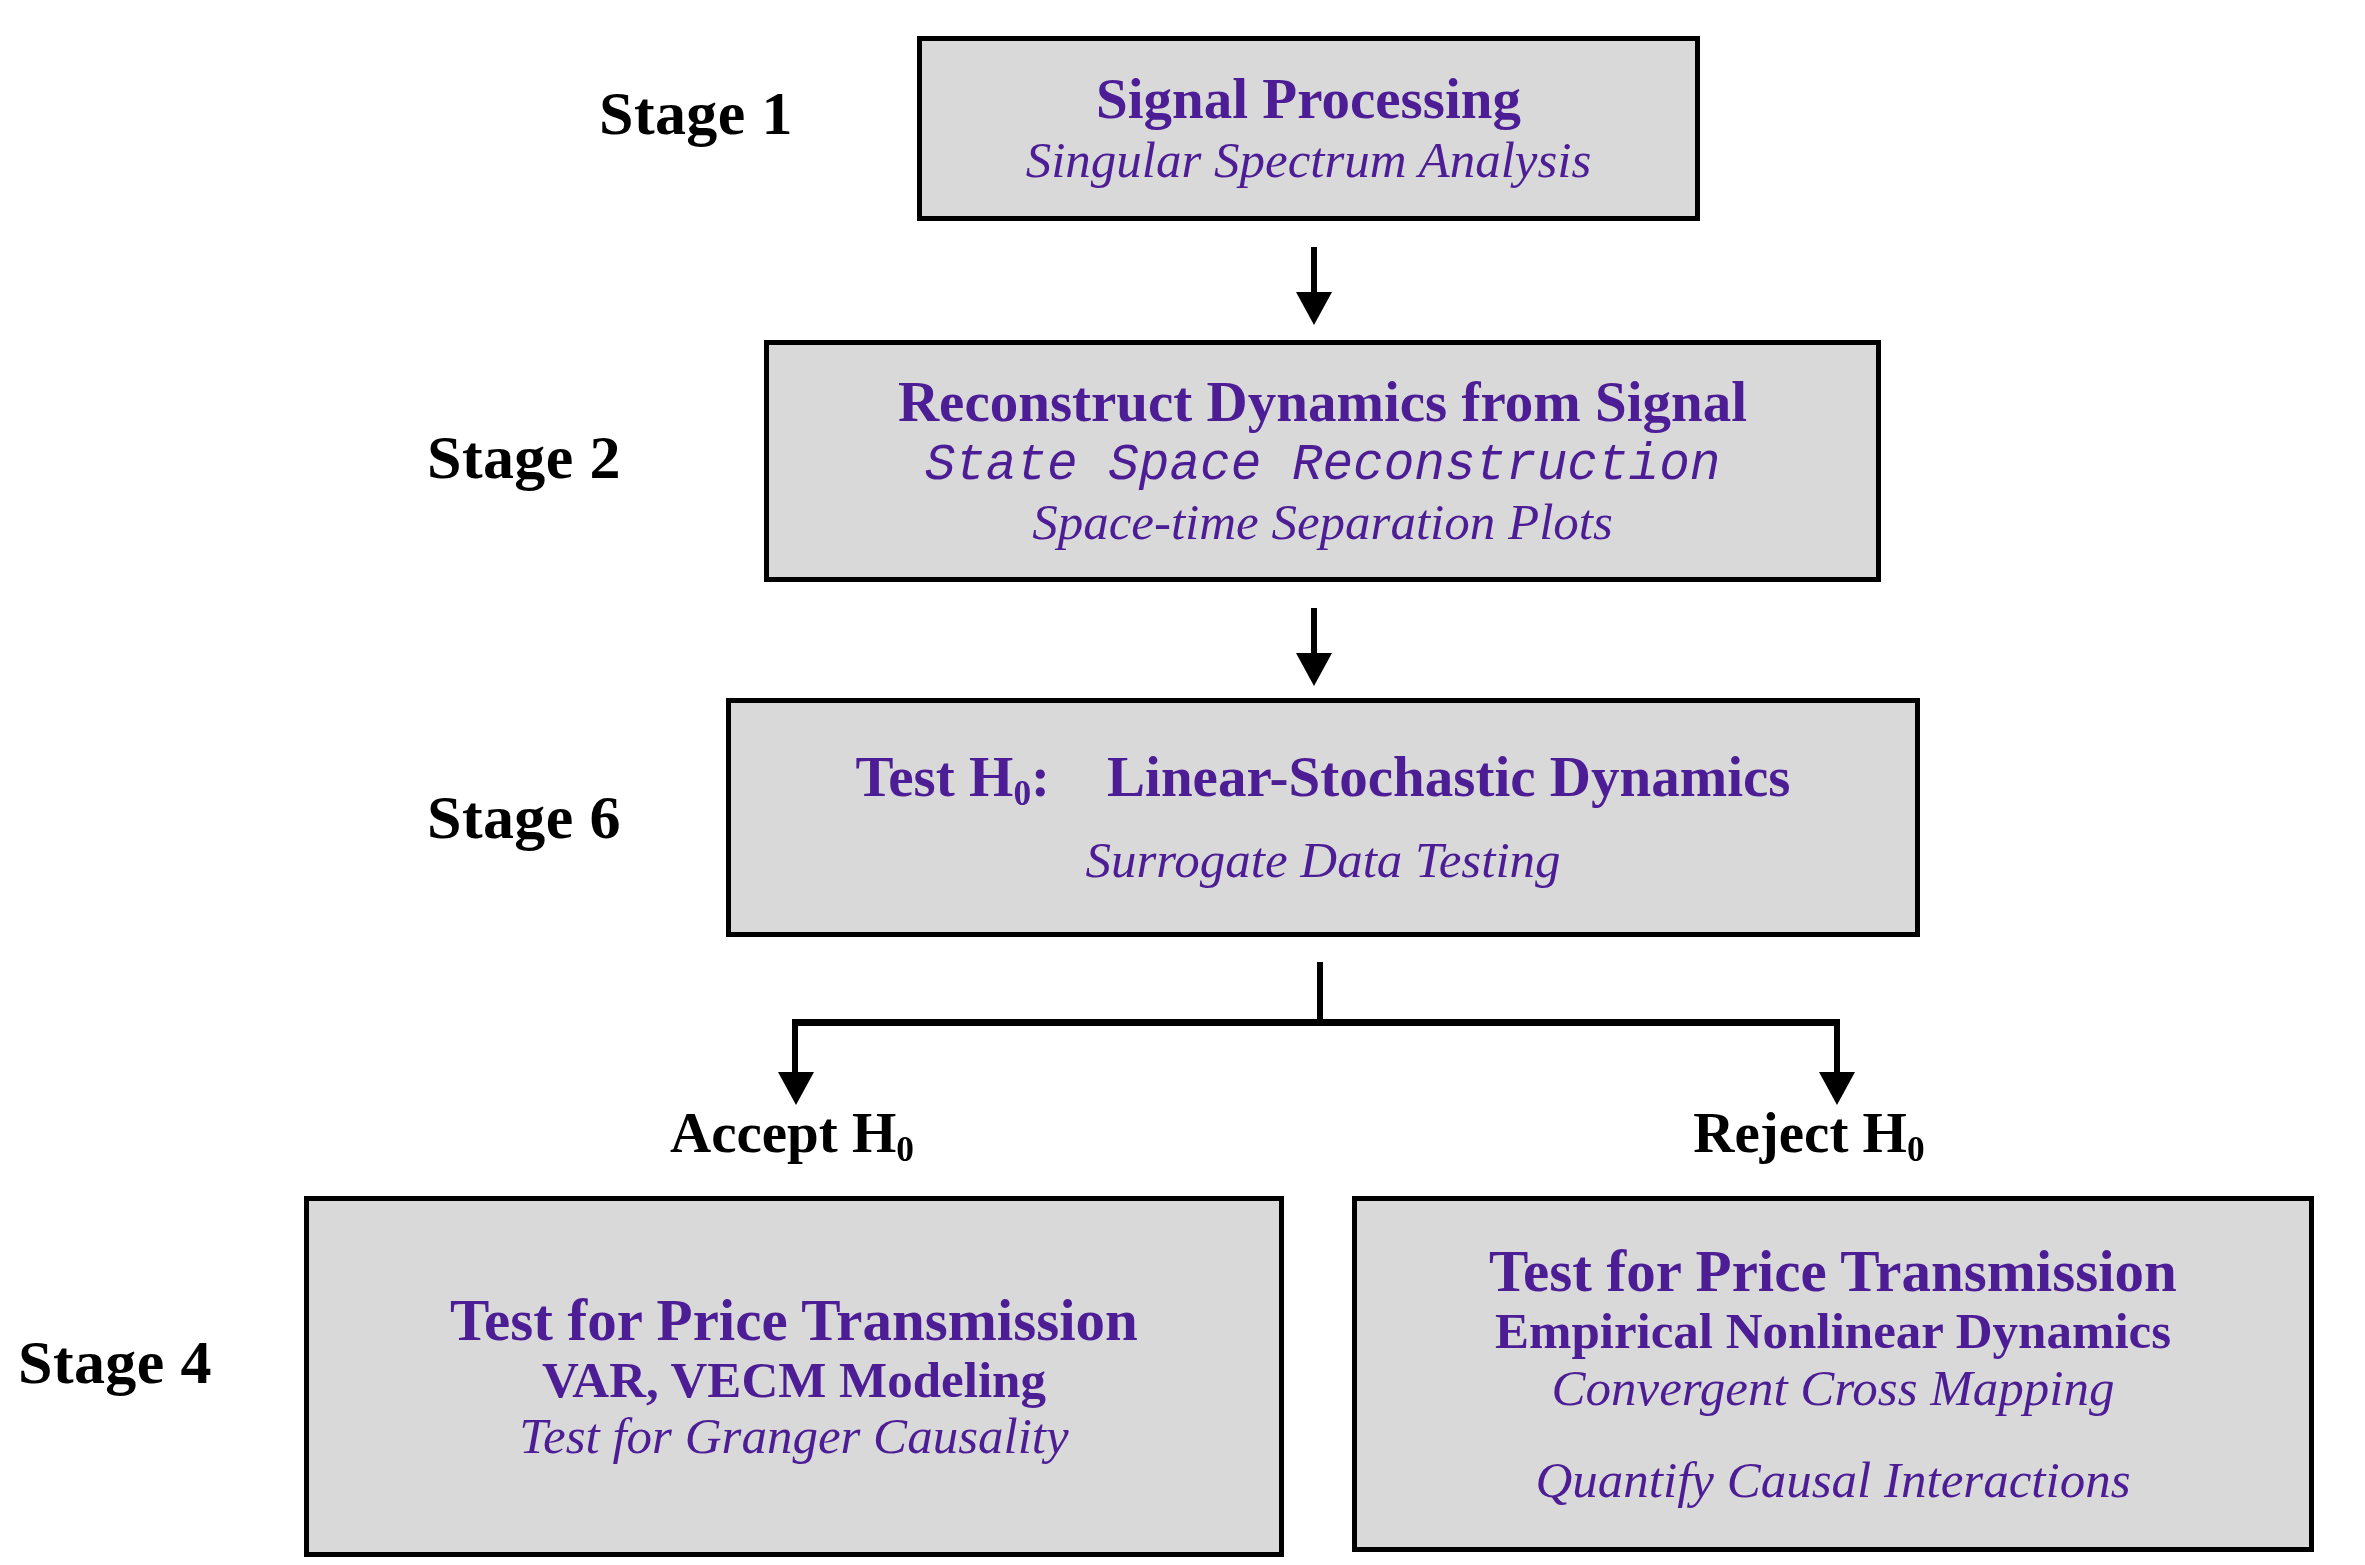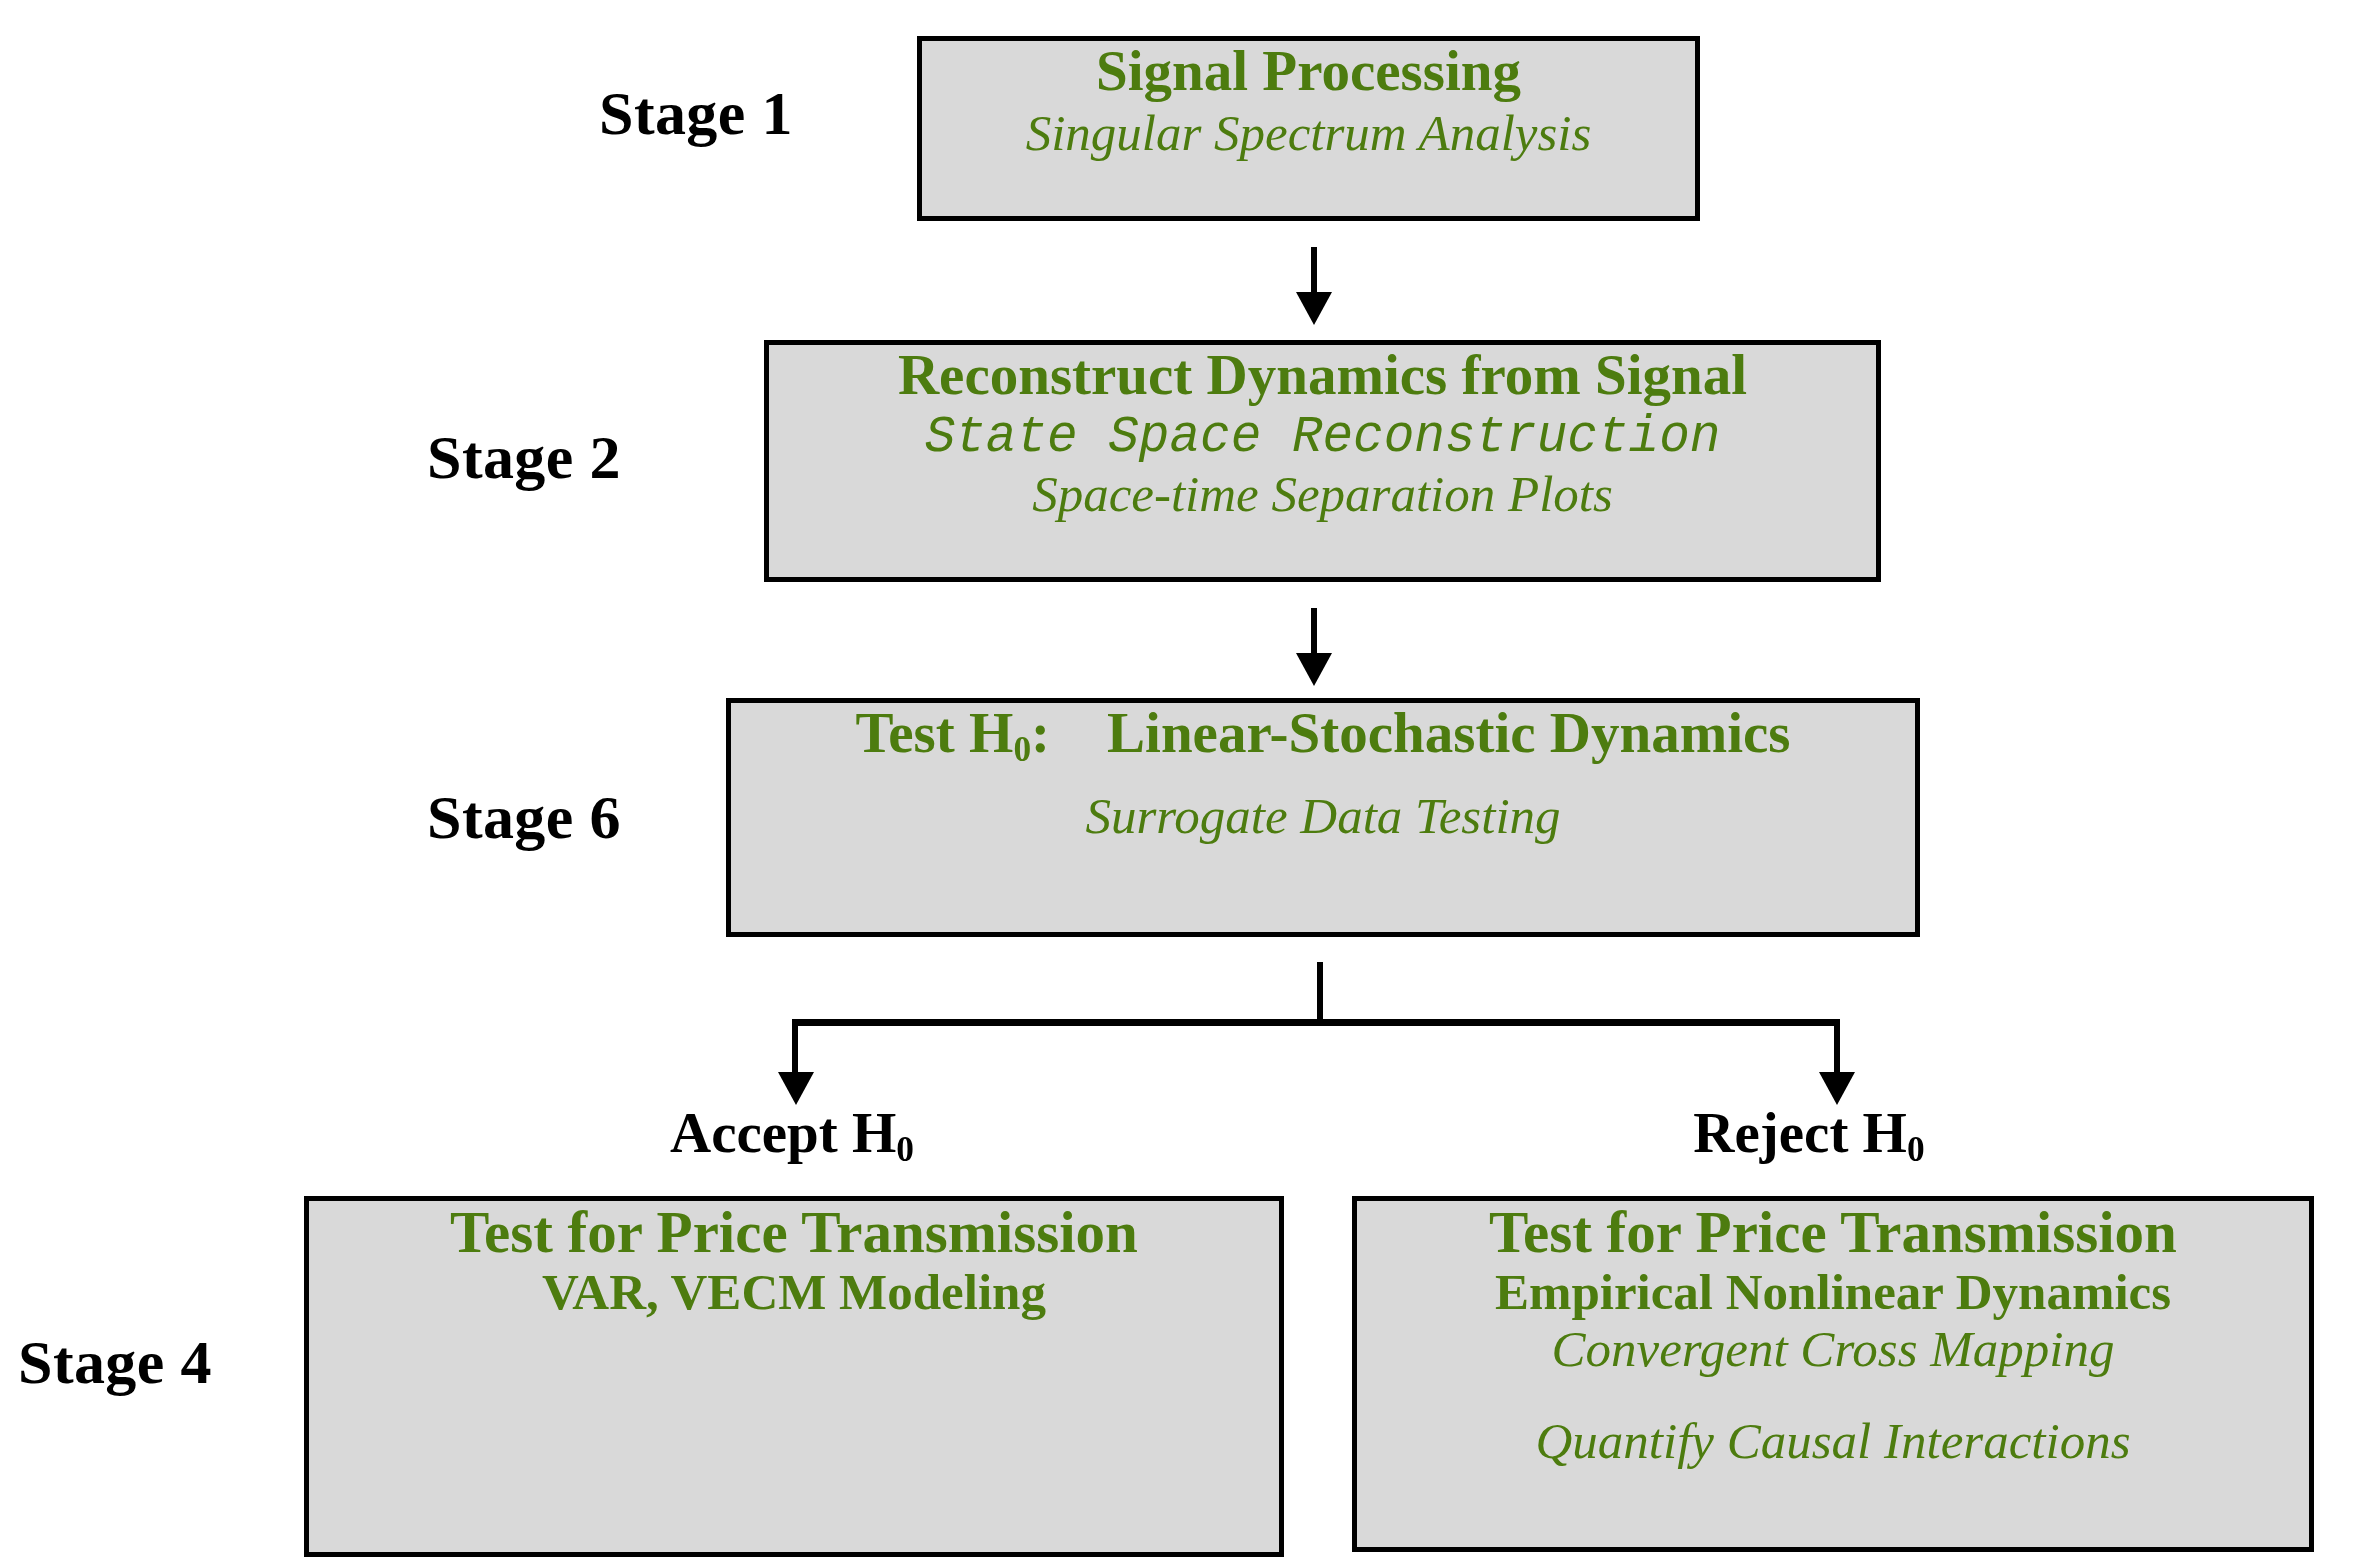--- a/index.html
+++ b/index.html
@@ -28,22 +28,22 @@
 
   
   .box {
     position: absolute;
     box-sizing: border-box;
     background: #d9d9d9;
     border: 5.7px solid #000000;
     display: flex;
     flex-direction: column;
     align-items: center;
-    justify-content: flex-start;
-    color: #4d7c0f;
+    justify-content: center;
+    color: #4c1d95;
     text-align: center;
   }
   .box-title {
     font-weight: bold;
     line-height: 1.06;
     white-space: nowrap;
   }
   .box-sub-bold {
     font-weight: bold;
     line-height: 1.06;
@@ -140,20 +140,21 @@
 
   <div class="branch-label" style="left:1670px; top:1104px; width:278px; font-size:57px;">
     <span>Reject H</span><sub>0</sub>
   </div>
 
   <div class="stage-label" style="left:18px; top:1331px; font-size:62px;">Stage 4</div>
 
   <div class="box" style="left:304px; top:1196px; width:980px; height:361px;">
     <div class="box-title" style="font-size:59px; margin-bottom:1.6px;">Test for Price Transmission</div>
     <div class="box-sub-bold" style="font-size:51px; margin-bottom:1.6px;">VAR, VECM Modeling</div>
+    <div class="box-sub-italic" style="font-size:51px;">Test for Granger Causality</div>
   </div>
 
   <div class="box" style="left:1352px; top:1196px; width:962px; height:356px;">
     <div class="box-title" style="font-size:59px; margin-bottom:1.6px;">Test for Price Transmission</div>
     <div class="box-sub-bold" style="font-size:51px; margin-bottom:1.6px;">Empirical Nonlinear Dynamics</div>
     <div class="box-sub-italic" style="font-size:51px;">Convergent Cross Mapping</div>
     <div class="box-sub-italic" style="font-size:51px;margin-top:36px;">Quantify Causal Interactions</div>
   </div>
 
 </div>

